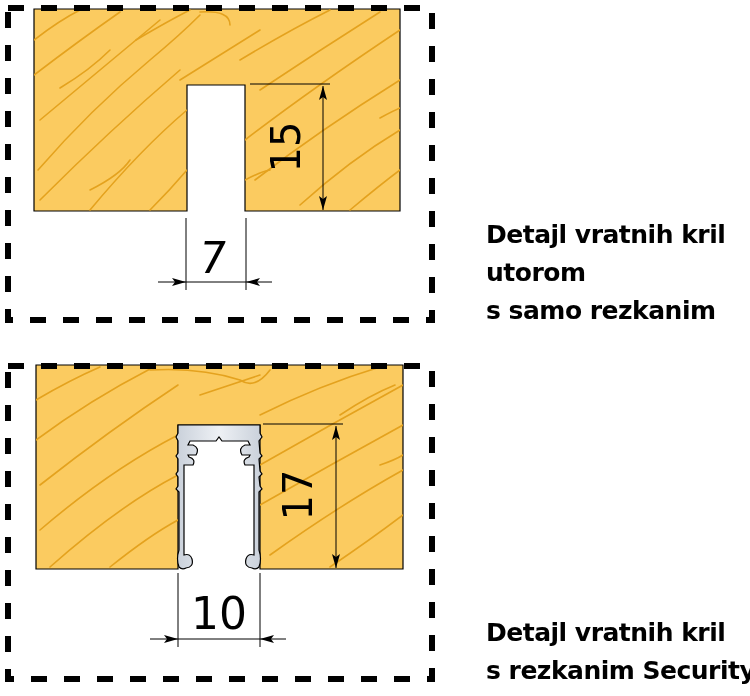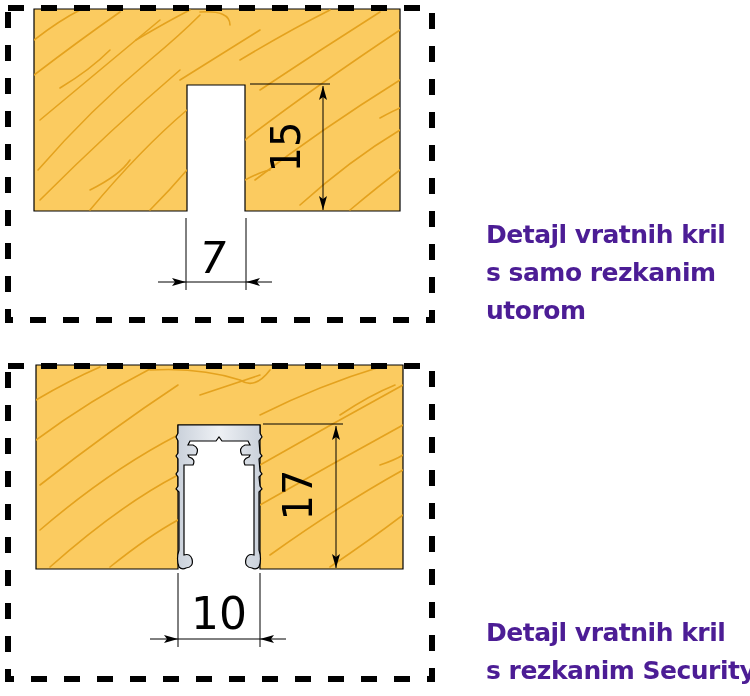--- a/index.html
+++ b/index.html
@@ -1,20 +1,20 @@
 <!DOCTYPE html>
 <html><head>
 <meta charset="utf-8">
 <style>
   html,body{margin:0;padding:0;background:#ffffff;}
   body{width:750px;height:696px;position:relative;overflow:hidden;font-family:"DejaVu Sans",sans-serif;}
   .diagram{position:absolute;left:0;width:440px;}
   #d1{top:0;height:330px;}
   #d2{top:355px;height:341px;}
-  .caption{position:absolute;left:486px;font-family:"DejaVu Sans",sans-serif;font-weight:bold;font-size:25px;line-height:38px;color:#4c1d95;letter-spacing:-0.5px;}
+  .caption{position:absolute;left:486px;font-family:"DejaVu Sans",sans-serif;font-weight:bold;font-size:25px;line-height:38px;color:#000000;letter-spacing:-0.5px;}
   .caption div{white-space:nowrap;}
   #c1{top:216px;}
   #c2{top:614px;}
   svg text{font-family:"DejaVu Sans",sans-serif;}
 </style>
 </head>
 <body>
 
 <div class="diagram" id="d1">
   <svg width="440" height="330" viewBox="0 0 440 330">
@@ -116,20 +116,20 @@
     <path d="M178,284 L164,280 L167,284 L164,288 Z" fill="#000"></path>
     <path d="M260,284 L274,280 L271,284 L274,288 Z" fill="#000"></path>
     <text x="219" y="274" font-size="44" fill="#000" text-anchor="middle">10</text>
 
     <rect x="8" y="11" width="424" height="313" fill="none" stroke="#000" stroke-width="6" stroke-dasharray="16 17"></rect>
   </svg>
 </div>
 
 <div class="caption" id="c1">
   <div>Detajl vratnih kril</div>
+  <div>utorom</div>
   <div>s samo rezkanim</div>
-  <div>utorom</div>
 </div>
 
 <div class="caption" id="c2">
   <div>Detajl vratnih kril</div>
   <div>s rezkanim Security</div>
 </div>
 
 </body></html>

